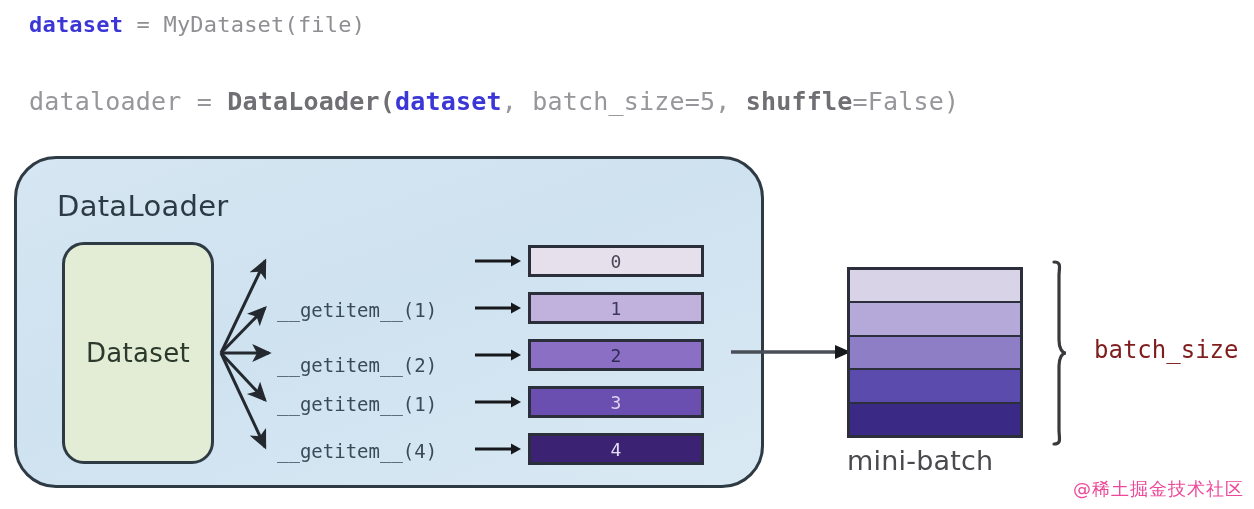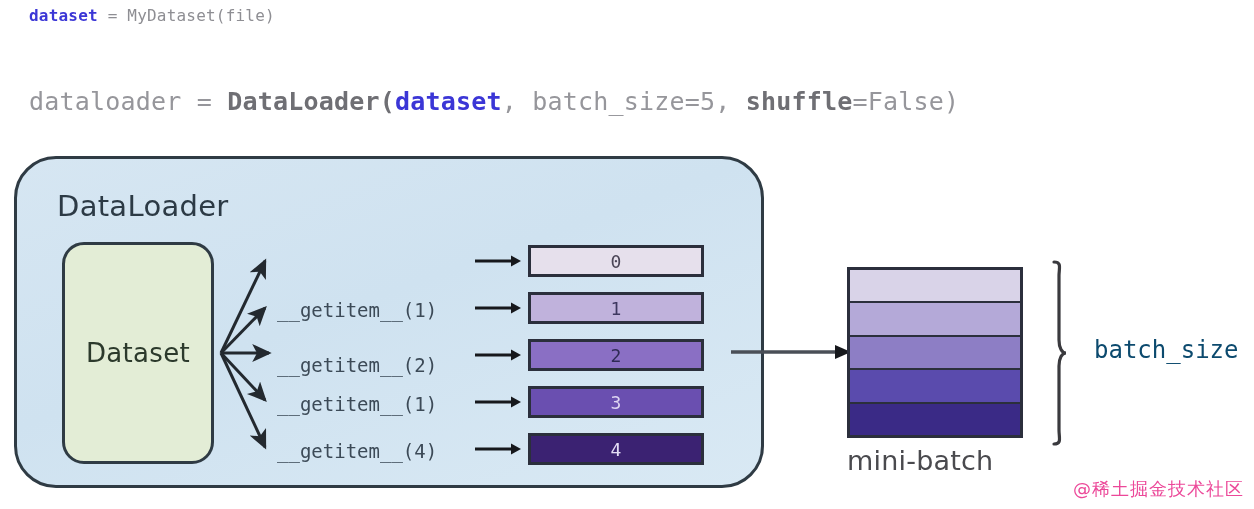--- a/index.html
+++ b/index.html
@@ -15,21 +15,21 @@
     font-family: "DejaVu Sans", sans-serif;
   }
 
   
   .code-line {
     position: absolute;
     font-family: "DejaVu Sans Mono", monospace;
     white-space: pre;
     letter-spacing: 0.2px;
   }
-  #code-line-1 { left: 29px; top: 6px; font-size: 16px; }
+  #code-line-1 { left: 29px; top: 12px; font-size: 22px; }
   #code-line-2 { left: 29px; top: 87px; font-size: 25px; }
 
   .tok-var-blue   { color: #3b36d6; font-weight: bold; }
   .tok-plain      { color: #8e8e93; }
   .tok-plain-dark { color: #6f6f74; font-weight: bold; }
   .tok-dim        { color: #96969b; }
 
   
   #dataloader-container {
     position: absolute;
@@ -159,21 +159,21 @@
     width: 42px;
     height: 190px;
   }
 
   #batch-size-label {
     position: absolute;
     left: 1094px;
     top: 336px;
     font-family: "DejaVu Sans Mono", monospace;
     font-size: 24px;
-    color: #0c4a6e;
+    color: #7f1d1d;
     white-space: pre;
   }
 
   #watermark {
     position: absolute;
     right: 10px;
     bottom: 8px;
     font-size: 18px;
     color: #ec4899;
     letter-spacing: 1px;

